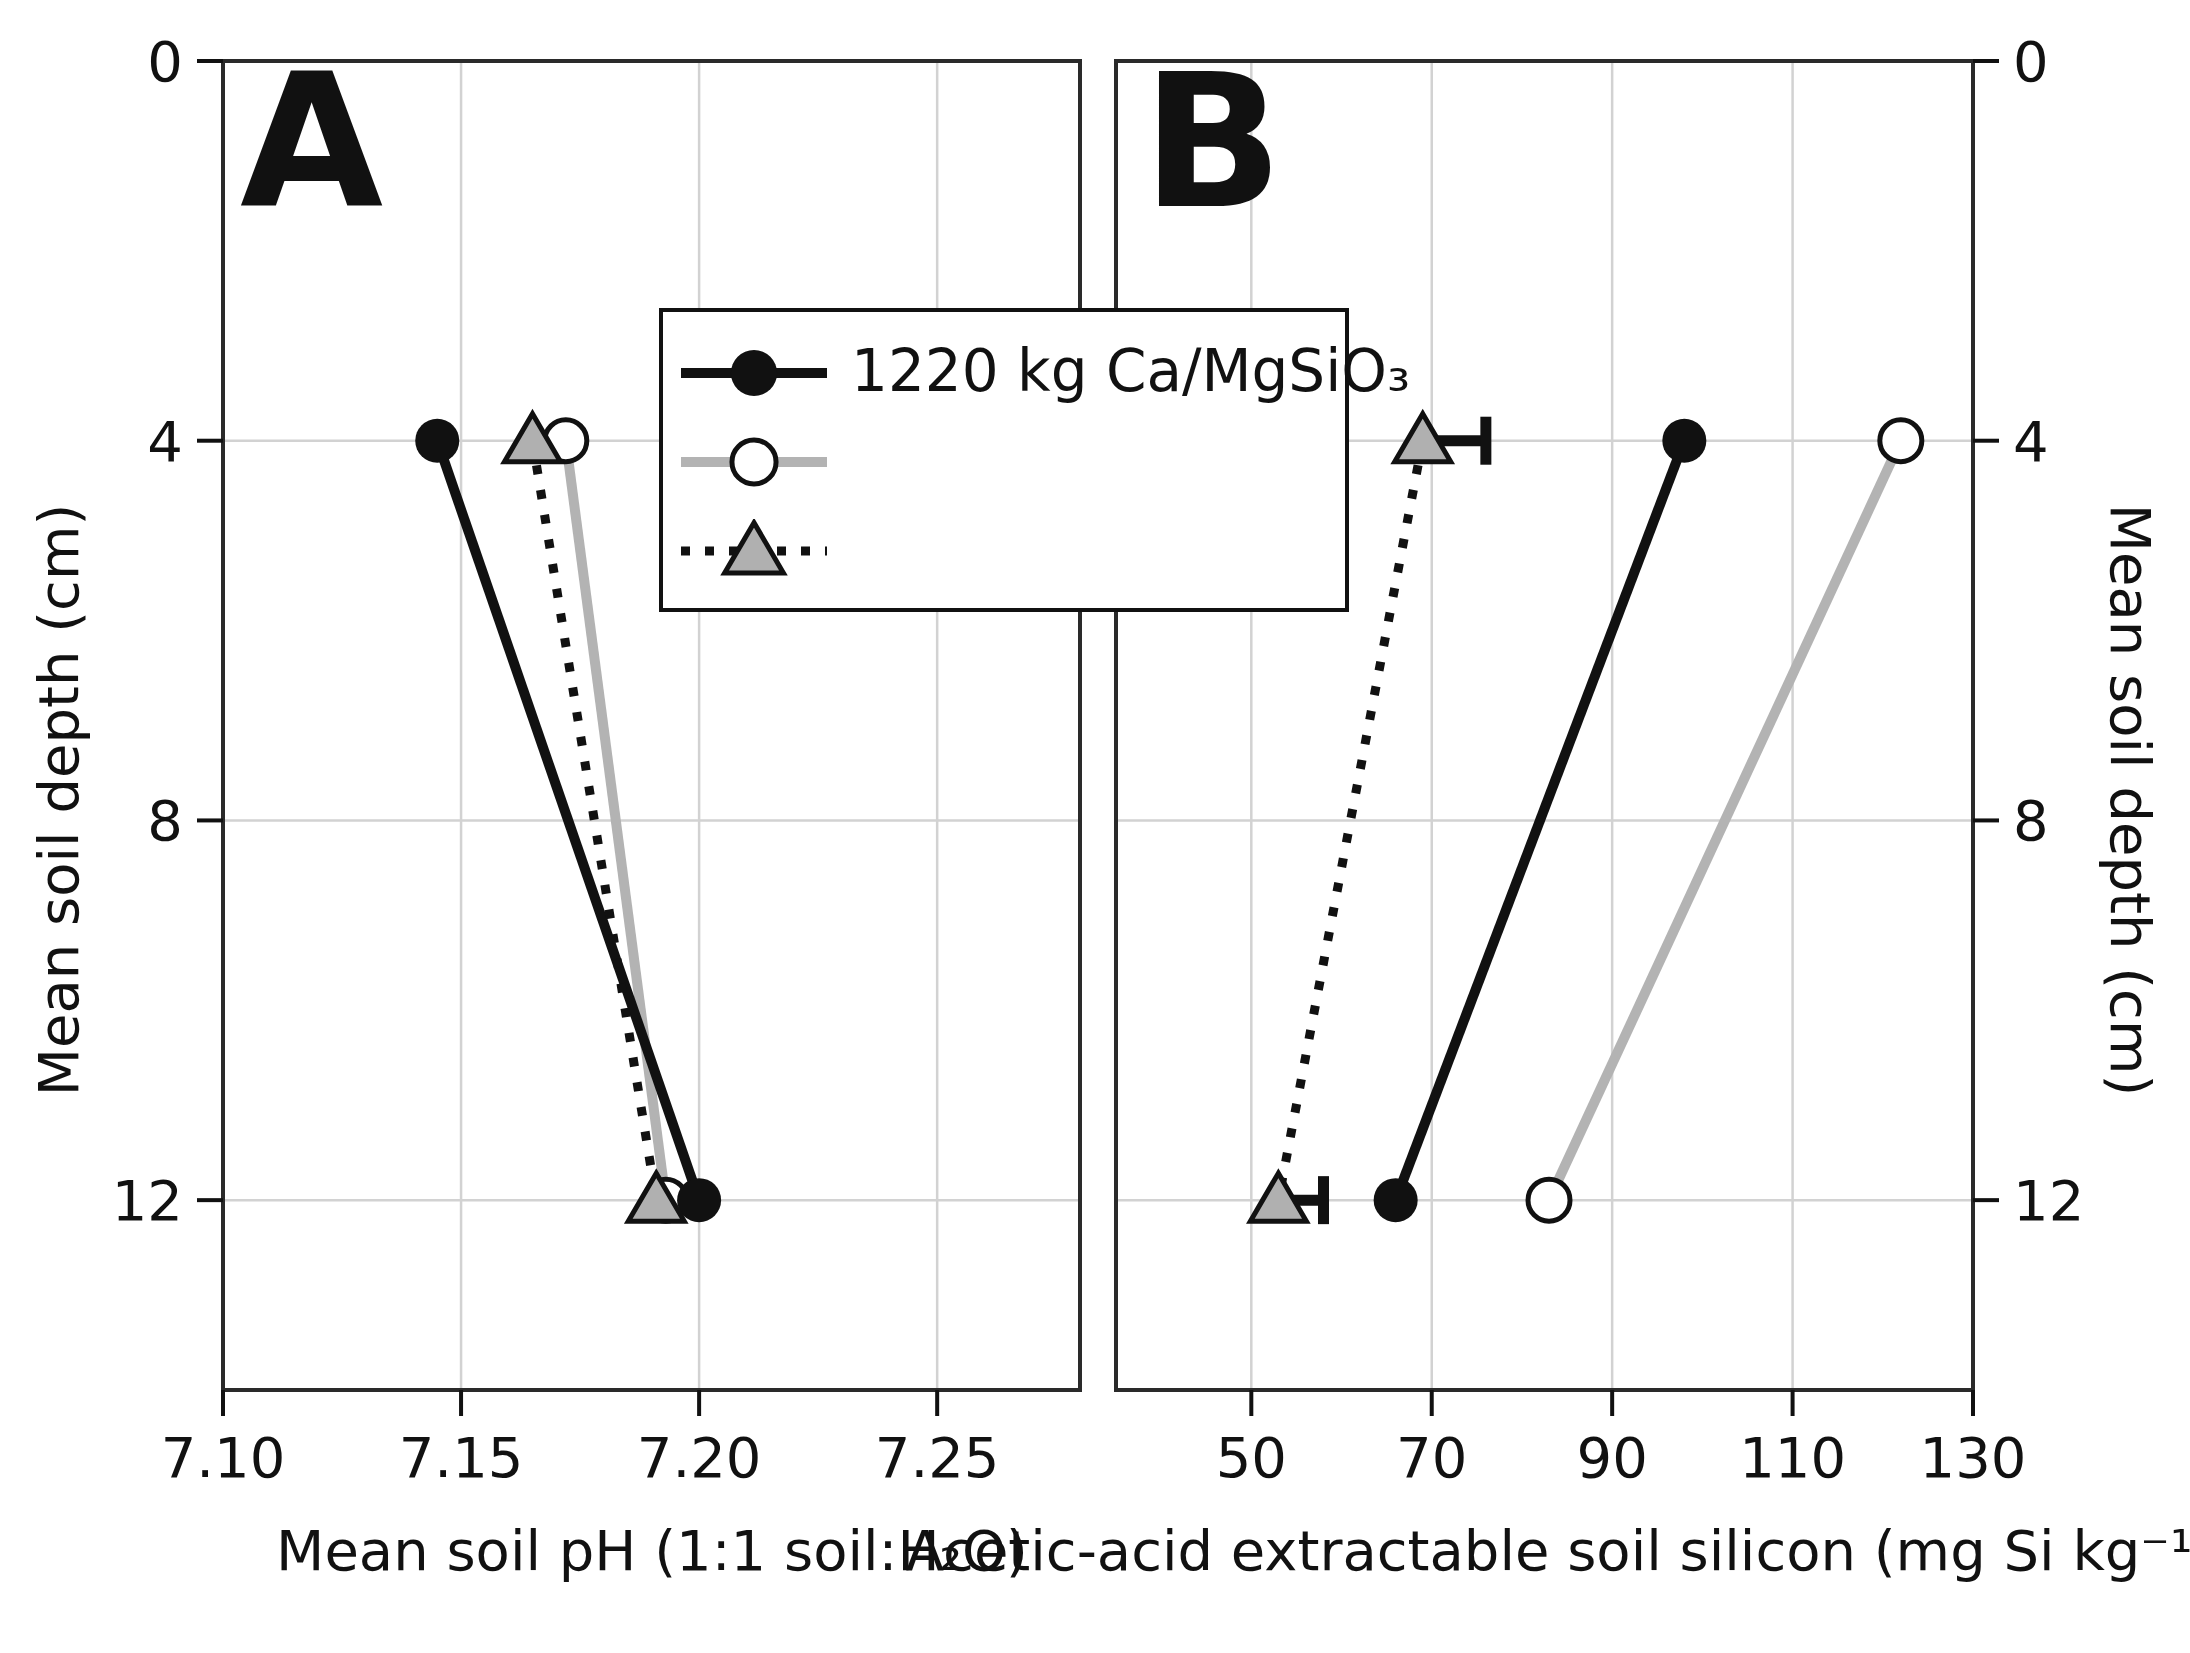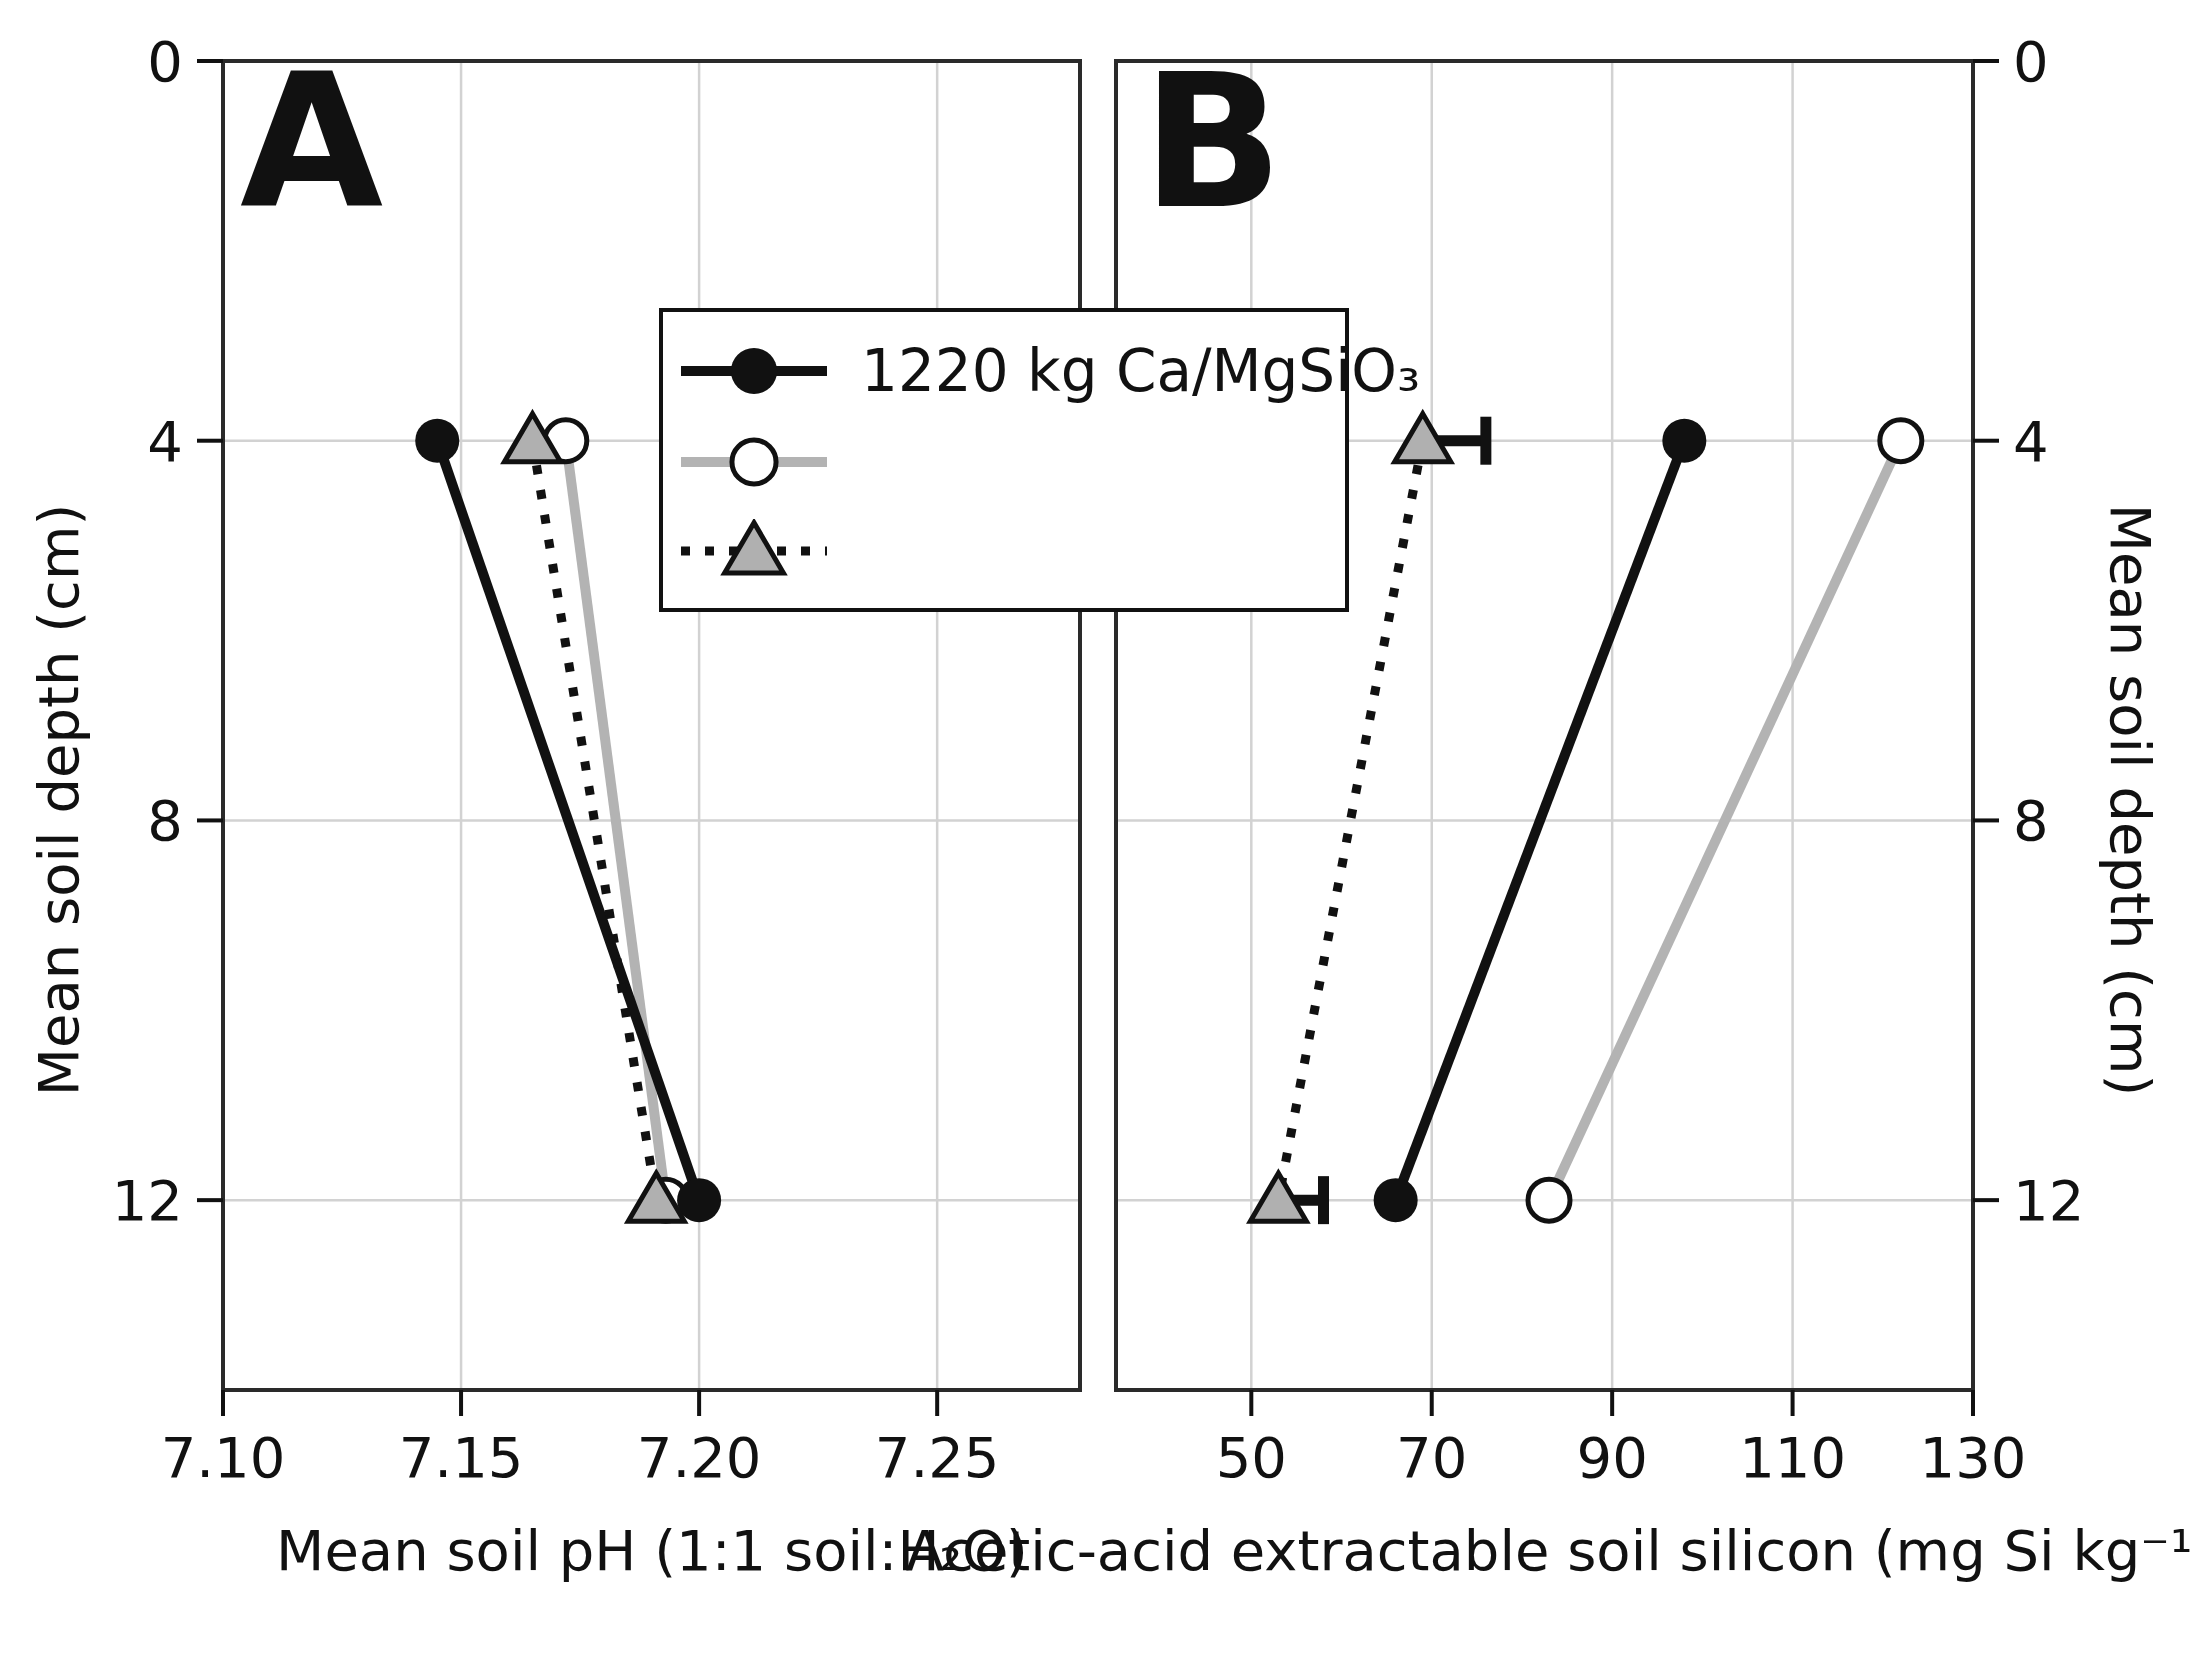--- a/index.html
+++ b/index.html
@@ -31,21 +31,21 @@
     position:absolute;font-size:56px;white-space:nowrap;
   }
   .ylabel-left{left:58px;top:800px;transform:translate(-50%,-50%) rotate(-90deg);}
   .ylabel-right{left:2130px;top:800px;transform:translate(-50%,-50%) rotate(90deg);}
   .legend{
     position:absolute;left:659px;top:308px;width:690px;height:304px;
     box-sizing:border-box;border:4px solid #111;background:#fff;
     display:flex;flex-direction:column;justify-content:space-evenly;
     padding-left:16px;
   }
-  .legend-row{display:flex;align-items:center;gap:32px;}
+  .legend-row{display:flex;align-items:flex-end;gap:22px;}
   .legend-sample{width:150px;height:64px;flex:0 0 150px;}
   .legend-label{font-size:58px;white-space:nowrap;}
 </style>
 </head>
 <body>
 
 <div class="figure">
 
   <svg id="chart" width="2190" height="1653" viewBox="0 0 2190 1653">
       <g>

